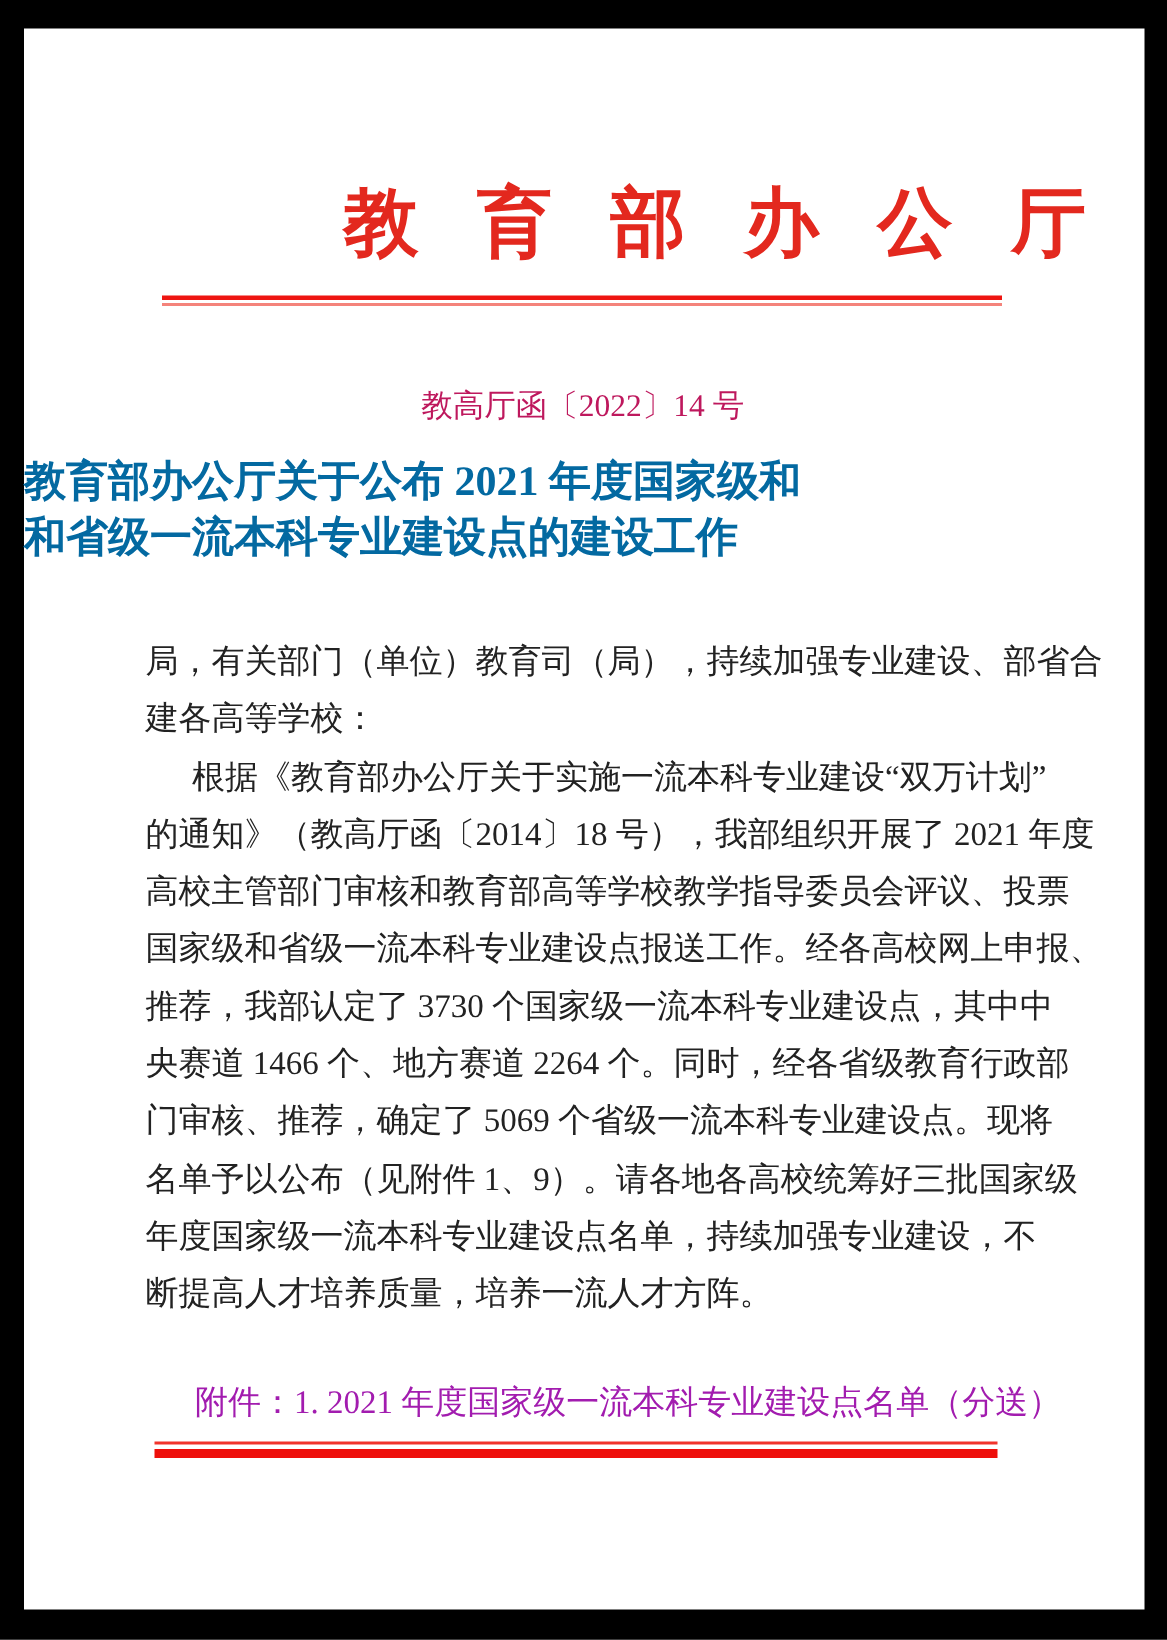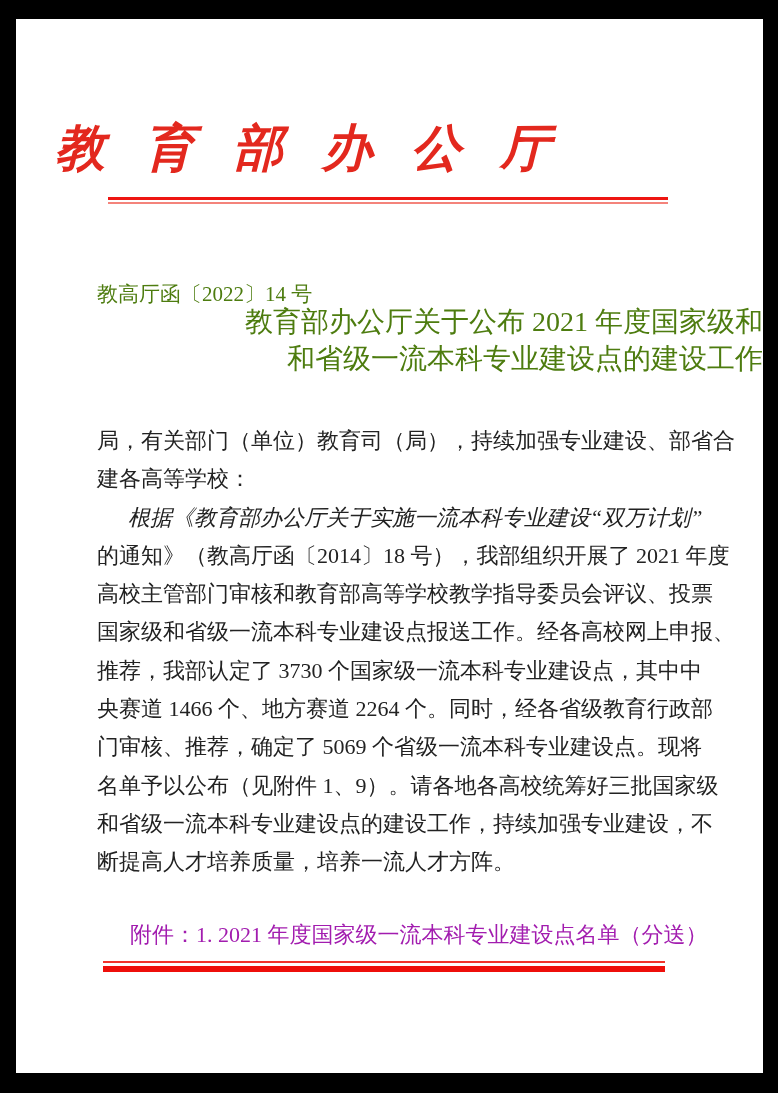--- a/index.html
+++ b/index.html
@@ -17,75 +17,73 @@
     top: 19px;
     width: 747px;
     height: 1054px;
     background: #ffffff;
   }
   .letterhead {
     position: absolute;
     top: 96px;
     left: 0;
     width: 100%;
-    text-align: left;
+    text-align: right;
     font-size: 50px;
     font-weight: 600;
     color: #e3281e;
     letter-spacing: 0.78em;
     text-indent: 0.78em;
     white-space: nowrap;
-    font-style: italic;
   }
   .rule {
     position: absolute;
     left: 92px;
     width: 560px;
   }
   .rule-top { top: 178px; }
   .rule-top .thick { height: 3px; background: #ee1511; }
   .rule-top .gap   { height: 2px; }
   .rule-top .thin  { height: 2px; background: #f4837b; }
   .rule-bottom { top: 942px; left: 87px; width: 562px; }
   .rule-bottom .thin  { height: 2px; background: #f1342c; }
   .rule-bottom .gap   { height: 3px; }
   .rule-bottom .thick { height: 6px; background: #ee0f0b; }
   .doc-number {
     position: absolute;
     top: 237px;
     left: 81px;
     width: 583px;
-    text-align: left;
+    text-align: center;
     font-size: 21px;
-    color: #4d7c0f;
+    color: #be185d;
     white-space: nowrap;
-    margin-top: 24px;
   }
   .title {
     position: absolute;
     top: 284px;
     left: 0;
     width: 100%;
-    text-align: right;
+    text-align: left;
     font-size: 28px;
     line-height: 37px;
-    font-weight: normal;
-    color: #4d7c0f;
+    font-weight: bold;
+    color: #0369a1;
   }
   .body-text {
     position: absolute;
     top: 403px;
     left: 81px;
     width: 586px;
     font-size: 22px;
     line-height: 38.3px;
     color: #222222;
   }
   .body-line { white-space: nowrap; }
-  .body-line.indent { text-indent: 31px; font-style: italic; }
+  .body-line.indent { text-indent: 31px; }
   .attachment {
     position: absolute;
     top: 901px;
     left: 81px;
     width: 586px;
     font-size: 22px;
     color: #a21caf;
     text-indent: 33px;
     white-space: nowrap;
   }
@@ -114,21 +112,21 @@
     <div class="body-line">局，有关部门（单位）教育司（局），持续加强专业建设、部省合</div>
     <div class="body-line">建各高等学校：</div>
     <div class="body-line indent">根据《教育部办公厅关于实施一流本科专业建设“双万计划”</div>
     <div class="body-line">的通知》（教高厅函〔2014〕18 号），我部组织开展了 2021 年度</div>
     <div class="body-line">高校主管部门审核和教育部高等学校教学指导委员会评议、投票</div>
     <div class="body-line">国家级和省级一流本科专业建设点报送工作。经各高校网上申报、</div>
     <div class="body-line">推荐，我部认定了 3730 个国家级一流本科专业建设点，其中中</div>
     <div class="body-line">央赛道 1466 个、地方赛道 2264 个。同时，经各省级教育行政部</div>
     <div class="body-line">门审核、推荐，确定了 5069 个省级一流本科专业建设点。现将</div>
     <div class="body-line">名单予以公布（见附件 1、9）。请各地各高校统筹好三批国家级</div>
-    <div class="body-line">和省级一流本科专业建设点的建设工作，持续加强专业建设，不</div>
+    <div class="body-line">年度国家级一流本科专业建设点名单，持续加强专业建设，不</div>
     <div class="body-line">断提高人才培养质量，培养一流人才方阵。</div>
   </div>
 
   <div class="attachment">附件：1. 2021 年度国家级一流本科专业建设点名单（分送）</div>
 
   <div class="rule rule-bottom">
     <div class="thin"></div>
     <div class="gap"></div>
     <div class="thick"></div>
   </div>

